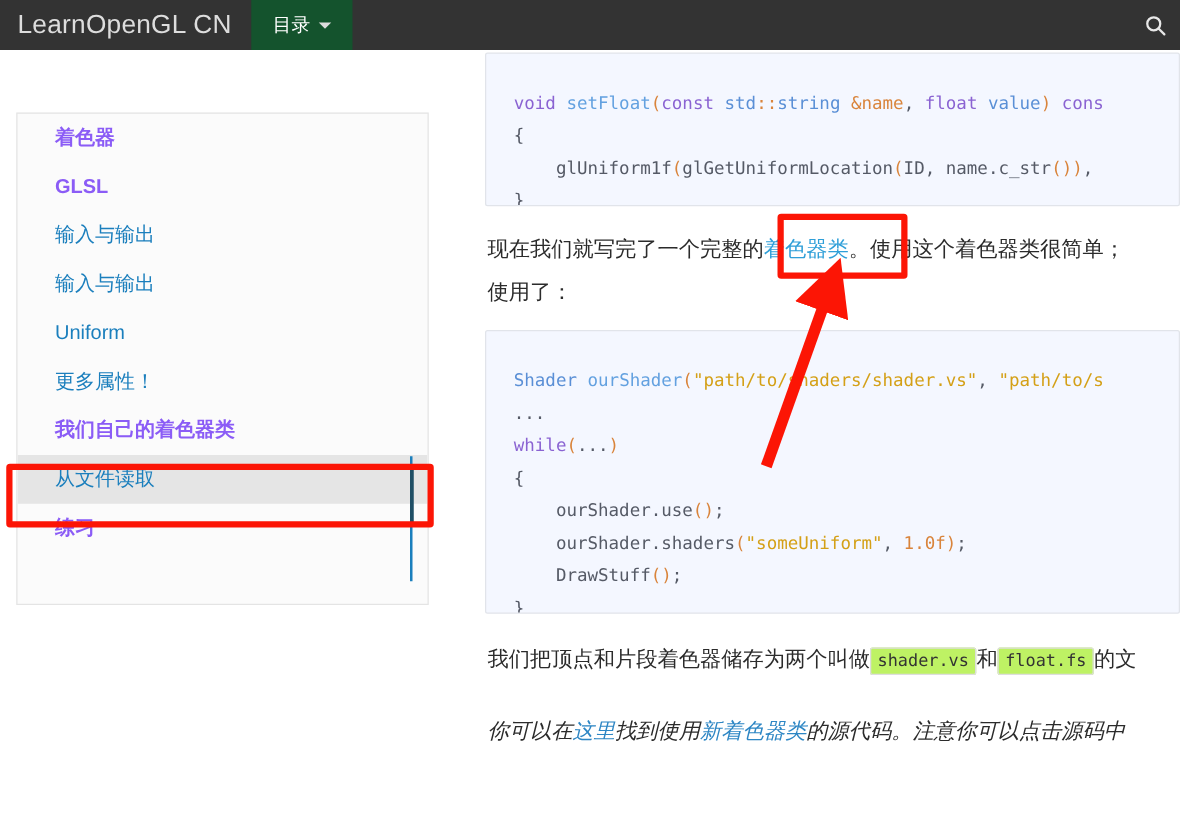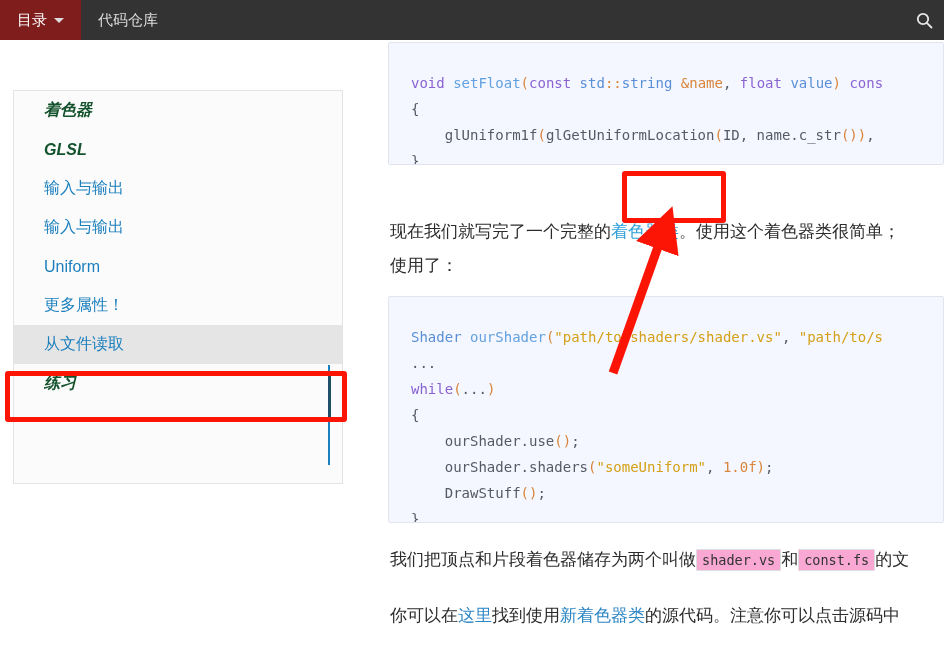--- a/index.html
+++ b/index.html
@@ -31,21 +31,21 @@
     cursor: pointer;
   }
   .nav-item {
     display: flex; align-items: center;
     padding: 0 17px;
     color: #dcdcdc;
     font-size: 15px;
     white-space: nowrap;
     cursor: pointer;
   }
-  .nav-item.active { background: #7f1d1d; color: #ffffff; }
+  .nav-item.active { background: #14532d; color: #ffffff; }
   .caret {
     display: inline-block;
     margin-left: 7px;
     width: 0; height: 0;
     border-left: 5px solid transparent;
     border-right: 5px solid transparent;
     border-top: 5px solid #dcdcdc;
   }
   #nav-spacer { flex: 1 1 auto; }
   #search-btn {
@@ -68,21 +68,21 @@
   .side-item {
     position: relative;
     padding: 0 0 0 30px;
     height: 39px;
     display: flex; align-items: center;
     color: #1b7fbd;
     font-size: 16px;
     cursor: pointer;
     white-space: nowrap;
   }
-  .side-item.lvl1 { font-weight: bold; color: #14532d; font-style: italic; }
+  .side-item.lvl1 { font-weight: bold; color: #8b5cf6; }
   .side-item.current {
     background: #e5e5e5;
   }
   
   #side-indicator {
     position: absolute;
     left: 328px; top: 365px;
     width: 2px; height: 100px;
     background: #1b7fbd;
   }
@@ -119,21 +119,21 @@
     line-height: 34px;
     color: #2b2b2b;
     white-space: nowrap;
     margin: 0;
   }
   .lnk { color: #2f9fd8; cursor: pointer; }
   .lnk2 { color: #2d86c4; cursor: pointer; }
   code.inline {
     font-family: "DejaVu Sans Mono", "Liberation Mono", monospace;
     font-size: 13.5px;
-    background: #f9a8d4;
+    background: #bef264;
     border: 1px solid #dddddd;
     border-radius: 2px;
     padding: 2px 5px;
     color: #333333;
   }
 
   
   .t-kw  { color: #8a63d2; }
   .t-fn  { color: #63a1e0; }
   .t-pun { color: #d9843b; }
@@ -149,26 +149,24 @@
     border: 5px solid #fc1505;
     border-radius: 3px;
   }
   #redbox-sidebar { left: 5px; top: 371px; width: 342px; height: 51px; }
   #redbox-text    { left: 622px; top: 171px; width: 104px; height: 52px; }
 </style>
 </head>
 <body>
 
 <div id="navbar">
+  <div id="brand">LearnOpenGL CN</div>
   <div class="nav-item active">
     <span>目录</span>
     <span class="caret"></span>
-  </div>
-  <div class="nav-item">
-    <span>代码仓库</span>
   </div>
   <div id="nav-spacer"></div>
   <div id="search-btn">
     <svg width="17" height="17" viewBox="0 0 17 17" aria-hidden="true">
       <circle cx="7" cy="7" r="5.2" fill="none" stroke="#e8e8e8" stroke-width="1.8"></circle>
       <line x1="10.8" y1="10.8" x2="15.5" y2="15.5" stroke="#e8e8e8" stroke-width="1.8" stroke-linecap="round"></line>
     </svg>
   </div>
 </div>
 
@@ -185,67 +183,70 @@
       </li>
     <li class="side-item">
         <span>输入与输出</span>
       </li>
     <li class="side-item">
         <span>Uniform</span>
       </li>
     <li class="side-item">
         <span>更多属性！</span>
       </li>
+    <li class="side-item lvl1">
+        <span>我们自己的着色器类</span>
+      </li>
     <li class="side-item current">
         <span>从文件读取</span>
       </li>
     <li class="side-item lvl1">
         <span>练习</span>
       </li>
   </ul>
 </div>
 <div id="side-indicator"></div>
 <div id="side-indicator-dark"></div>
 
 <div id="content">
 
   <pre class="codeblock" id="code-top" style="margin-top:2px; height:123px;"><span class="t-kw">void </span><span class="t-fn">setFloat</span><span class="t-pun">(</span><span class="t-kw">const </span><span class="t-typ">std</span><span class="t-pun">::</span><span class="t-typ">string </span><span class="t-pun">&amp;name</span><span class="t-pl">, </span><span class="t-kw">float </span><span class="t-typ">value</span><span class="t-pun">)</span><span class="t-kw"> cons</span>
 <span class="t-pl">{</span>
 <span class="t-pl">    glUniform1f</span><span class="t-pun">(</span><span class="t-pl">glGetUniformLocation</span><span class="t-pun">(</span><span class="t-pl">ID</span><span class="t-pl">, </span><span class="t-pl">name</span><span class="t-pl">.c_str</span><span class="t-pun">()</span><span class="t-pun">)</span><span class="t-pl">, </span>
 <span class="t-pl">}</span></pre>
 
   <div style="height:18px"></div>
 
-  <p class="para" style="padding-left:2px;margin-top:32px;">
+  <p class="para" style="padding-left:2px;">
     <span>现在我们就写完了一个完整的</span><span class="lnk">着色器类</span><span>。使用这个着色器类很简单；</span>
   </p>
   <p class="para" style="padding-left:2px;">
     <span>使用了：</span>
   </p>
 
   <div style="height:13px"></div>
 
   <pre class="codeblock" id="code-bottom" style="height:227px;"><span class="t-typ">Shader </span><span class="t-fn">ourShader</span><span class="t-pun">(</span><span class="t-str">"path/to/shaders/shader.vs"</span><span class="t-pl">, </span><span class="t-str">"path/to/s</span>
 <span class="t-pl">...</span>
 <span class="t-kw">while</span><span class="t-pun">(</span><span class="t-pl">...</span><span class="t-pun">)</span>
 <span class="t-pl">{</span>
 <span class="t-pl">    ourShader.use</span><span class="t-pun">()</span><span class="t-pl">;</span>
 <span class="t-pl">    ourShader.shaders</span><span class="t-pun">(</span><span class="t-str">"someUniform"</span><span class="t-pl">, </span><span class="t-num">1.0f</span><span class="t-pun">)</span><span class="t-pl">;</span>
 <span class="t-pl">    DrawStuff</span><span class="t-pun">()</span><span class="t-pl">;</span>
 <span class="t-pl">}</span></pre>
 
   <div style="height:20px"></div>
 
   <p class="para" style="padding-left:2px;">
-    <span>我们把顶点和片段着色器储存为两个叫做</span><code class="inline">shader.vs</code><span>和</span><code class="inline">const.fs</code><span>的文</span>
+    <span>我们把顶点和片段着色器储存为两个叫做</span><code class="inline">shader.vs</code><span>和</span><code class="inline">float.fs</code><span>的文</span>
   </p>
 
   <div style="height:22px"></div>
 
-  <p class="para" style="padding-left:2px;">
+  <p class="para" style="padding-left:2px;font-style:italic;">
     <span>你可以在</span><span class="lnk2">这里</span><span>找到使用</span><span class="lnk2">新着色器类</span><span>的源代码。注意你可以点击源码中</span>
   </p>
 </div>
 
 <div id="overlay">
   <div class="redbox" id="redbox-sidebar"></div>
   <div class="redbox" id="redbox-text"></div>
   <svg width="944" height="656" style="position:absolute;left:0;top:0;">
     <defs>
       <marker id="ahead" markerWidth="5" markerHeight="5" refX="2.2" refY="2.5" orient="auto">

